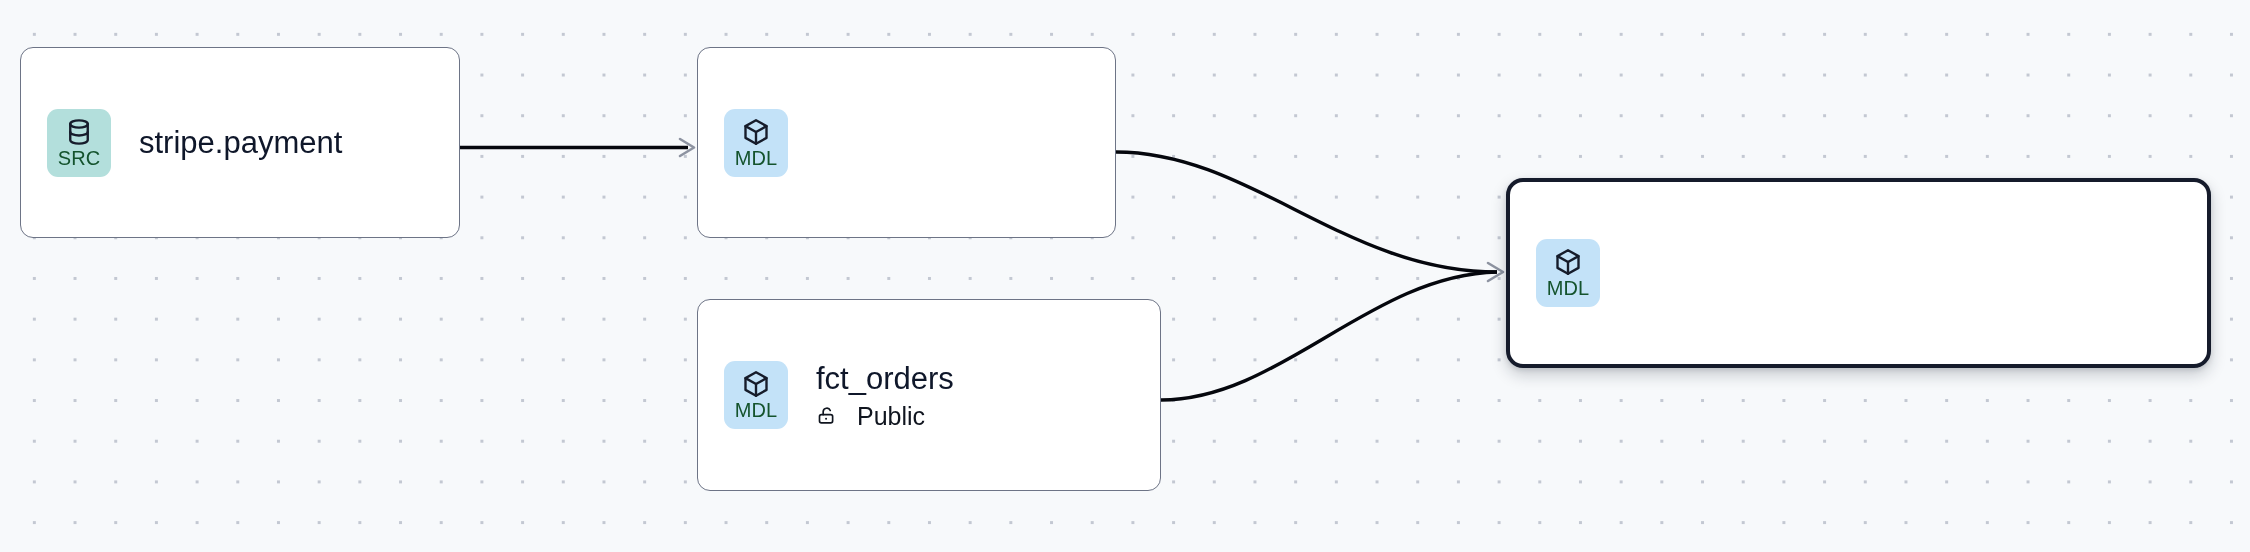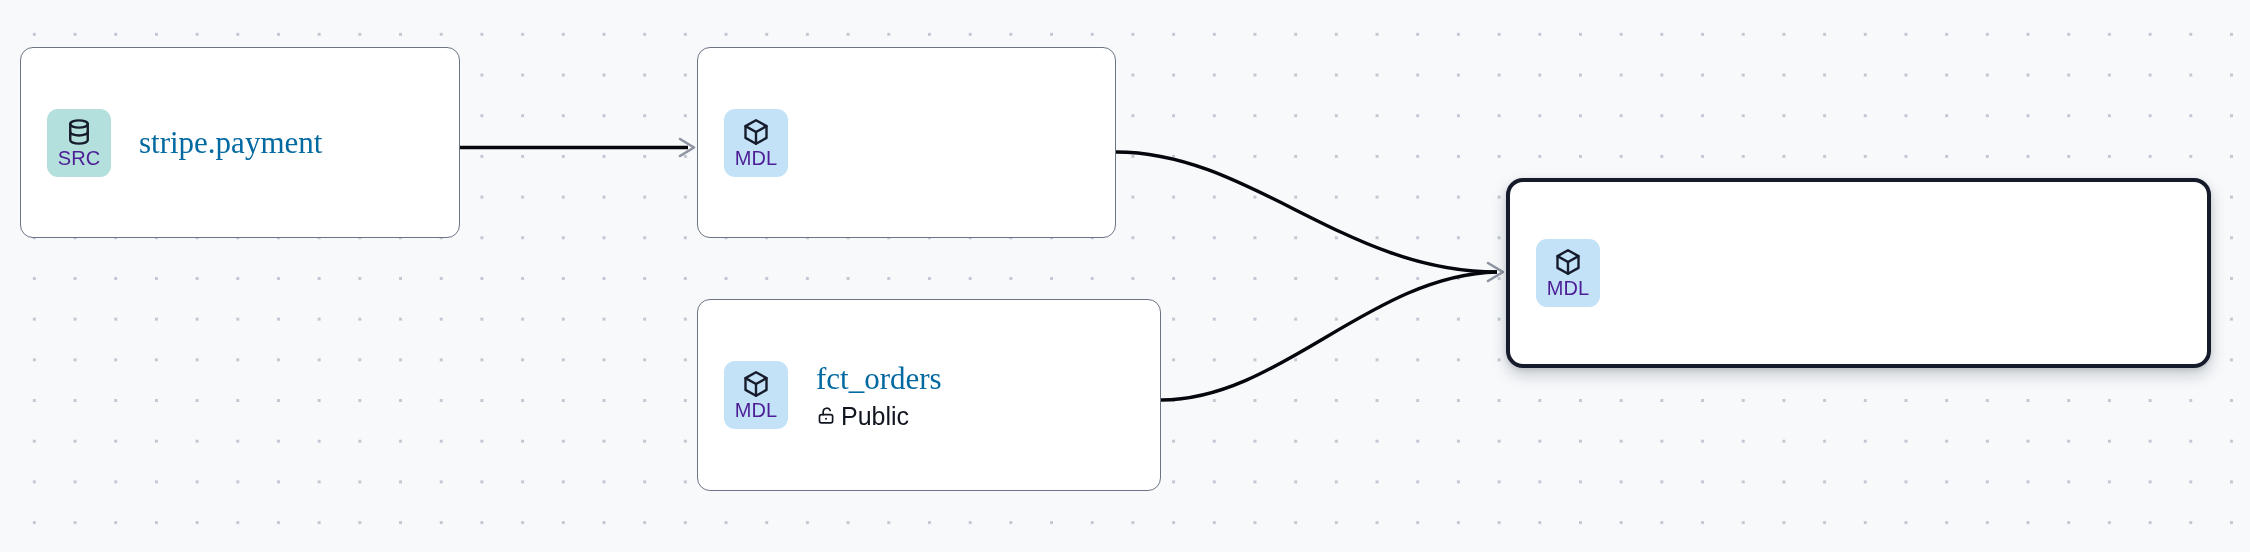--- a/index.html
+++ b/index.html
@@ -86,47 +86,47 @@
     display: block;
     color: #161c2b;
   }
   .badge .glyph svg { display: block; width: 100%; height: 100%; }
 
   .badge .code {
     font-family: "Liberation Sans", sans-serif;
     font-size: 20px;
     line-height: 21px;
     letter-spacing: 0.1px;
-    color: #4c1d95;
+    color: #14532d;
     font-weight: 400;
   }
 
   
   .node-text {
     margin-left: 28px;
     display: flex;
     flex-direction: column;
     justify-content: center;
     gap: 5px;
     min-width: 0;
   }
 
   .node-title {
-    font-family: Liberation Serif, serif;
+    font-family: Liberation Sans, sans-serif;
     font-size: 31px;
     line-height: 36px;
-    color: #0369a1;
+    color: #0f172a;
     font-weight: 400;
     white-space: nowrap;
   }
 
   .node-meta {
     display: flex;
     align-items: center;
-    gap: 4px;
+    gap: 20px;
   }
   .node-meta .lock-glyph {
     width: 21px;
     height: 21px;
     display: block;
     color: #10151f;
     flex: 0 0 auto;
   }
   .node-meta .lock-glyph svg { display: block; width: 100%; height: 100%; }
   .node-meta .meta-label {

